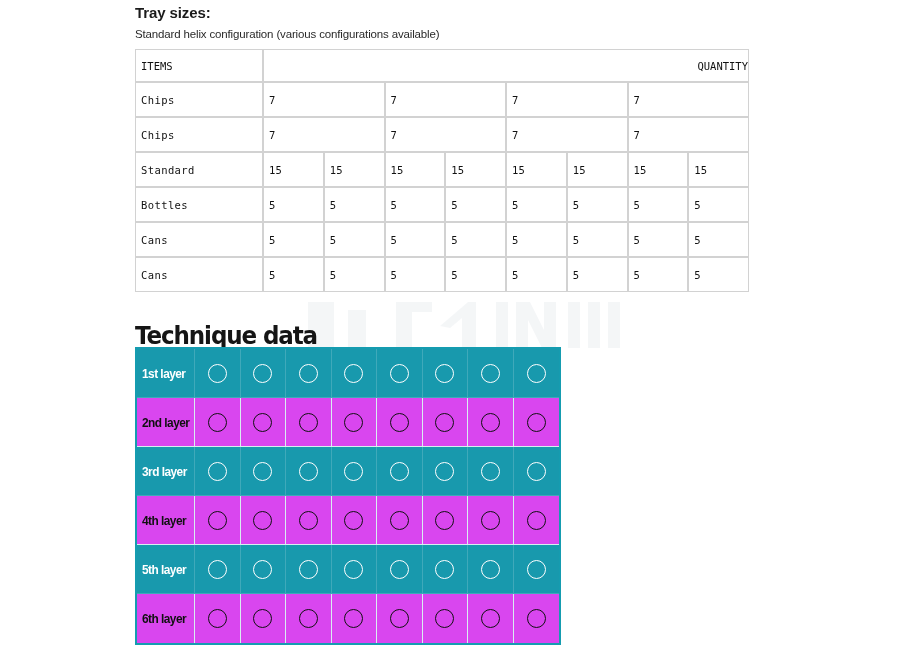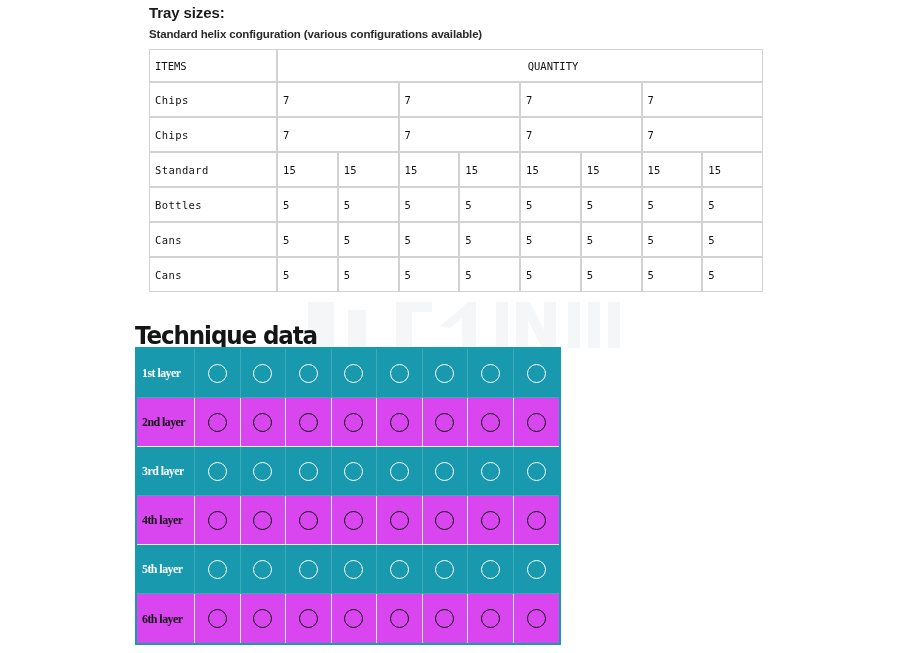--- a/index.html
+++ b/index.html
@@ -35,37 +35,37 @@
     position: absolute;
     left: 0; top: 0;
     width: 907px;
     height: 653px;
     z-index: 1;
   }
 
   
   #tray-section {
     position: absolute;
-    left: 149px;
+    left: 135px;
     top: 4px;
     width: 618px;
   }
   .section-title {
     font-family: "Liberation Sans", sans-serif;
     font-size: 15px;
     font-weight: bold;
     color: #1b1b1b;
     letter-spacing: -0.1px;
     margin: 0 0 7px 0;
     line-height: 17px;
   }
   .section-subtitle {
     font-family: "Liberation Sans", sans-serif;
     font-size: 11.5px;
-    font-weight: bold;
+    font-weight: normal;
     color: #2a2a2a;
     margin: 0 0 8px 0;
     line-height: 13px;
     letter-spacing: -0.15px;
   }
 
   
   table.tray {
     border-collapse: separate;
     border-spacing: 0;
@@ -86,21 +86,21 @@
     overflow: hidden;
     white-space: nowrap;
   }
   table.tray tr.head th {
     height: 33px;
   }
   table.tray th.items-head {
     width: 128px;
   }
   table.tray th.qty-head {
-    text-align: center;
+    text-align: right;
     padding-left: 66px;
   }
   table.tray td.label {
     width: 128px;
     letter-spacing: 0.4px;
     margin-left: 44px;
   }
   table.tray td.label.indent {
   }
   table.tray td.val {
@@ -145,21 +145,21 @@
     border-bottom: 1px solid #d8eef1;
     padding: 0;
   }
   table.layers tr:last-child td { border-bottom: none; }
   table.layers td:last-child { border-right: none; }
 
   table.layers td.layer-label {
     width: 58px;
     text-align: left;
     padding-left: 5px;
-    font-family: Liberation Serif, serif;
+    font-family: Liberation Sans, sans-serif;
     font-size: 13.5px;
     font-weight: bold;
     letter-spacing: -0.6px;
     white-space: nowrap;
   }
   table.layers td.layer-label > span {
     display: inline-block;
     transform: scaleX(0.88);
     transform-origin: left center;
   }

